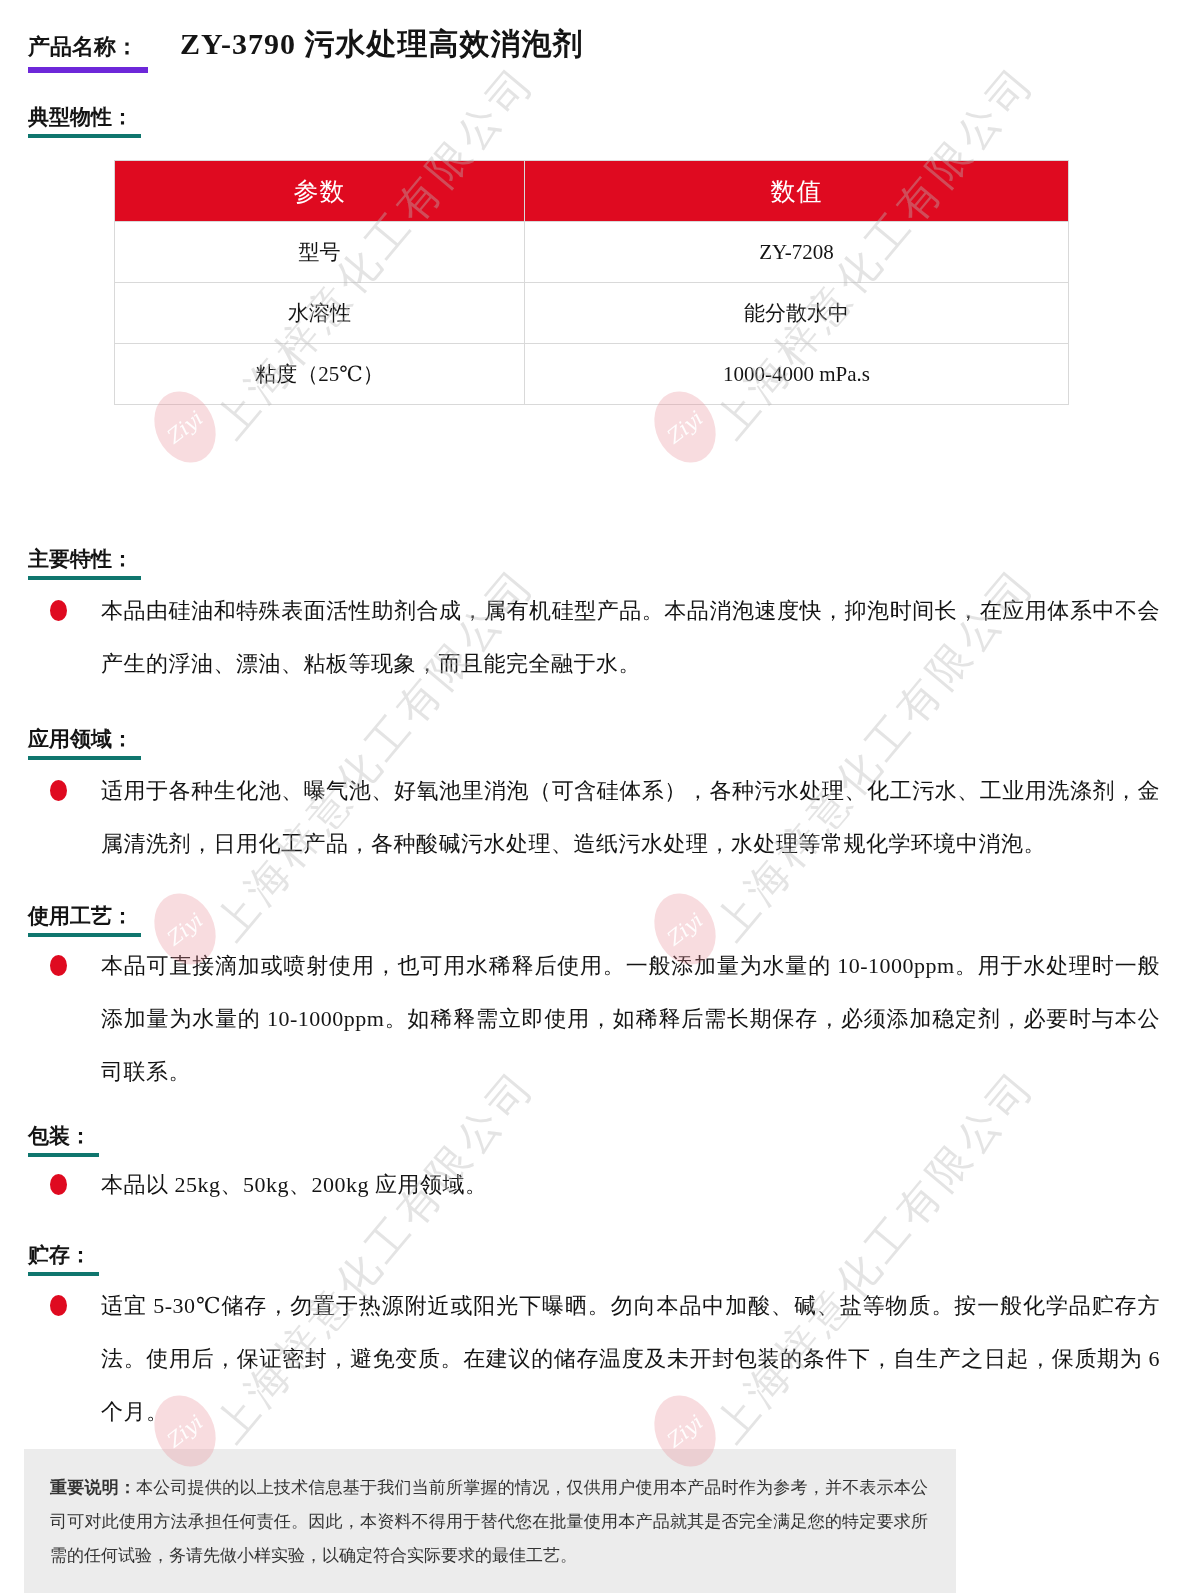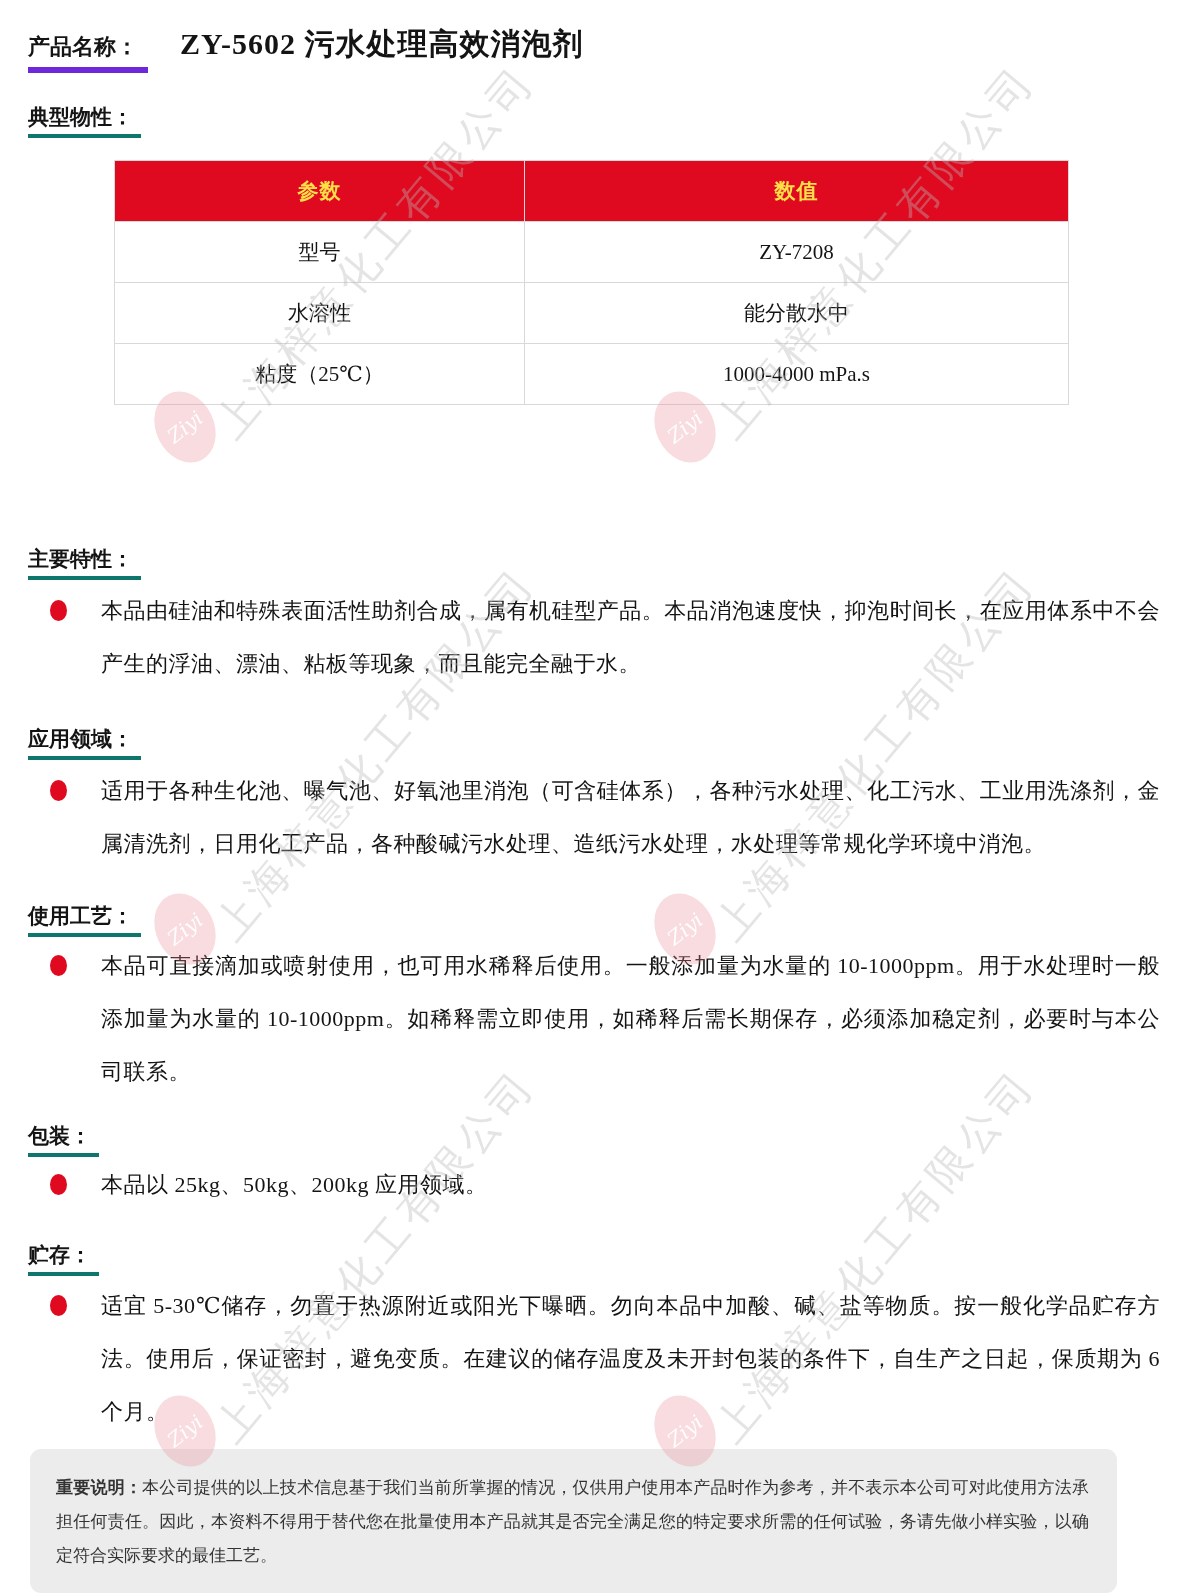--- a/index.html
+++ b/index.html
@@ -58,23 +58,23 @@
   }
   .props th,.props td{
     border:1px solid var(--table-border);
     text-align:center;
     vertical-align:middle;
     font-weight:normal;
   }
   .props th{
     height:58px;
     background:var(--accent-red);
-    color:#fde047;
-    font-size:21px;
-    font-weight:bold;
+    color:#ffffff;
+    font-size:25px;
+    font-weight:normal;
     letter-spacing:1px;
   }
   .props td{
     height:58px;
     background:#ffffff;
     font-size:21px;
   }
   .col-param{width:410px;}
   .col-value{width:544px;}
   
@@ -92,30 +92,29 @@
   .bullet-text{
     margin:0 45px 0 88px;
     font-size:22px;
     line-height:53px;
     text-align:justify;
     letter-spacing:0.5px;
   }
   
   .notice{
     position:absolute;
-    left:30px; top:1449px;
-    width:1087px;
+    left:24px; top:1449px;
+    width:932px;
     box-sizing:border-box;
     background:var(--notice-bg);
     padding:22px 28px 20px 26px;
     font-size:17px;
     line-height:34px;
     color:#333333;
     text-align:justify;
-    border-radius:11px;
   }
   .notice-label{font-weight:bold;}
   
   #watermark{
     position:absolute;
     left:0; top:0; width:1200px; height:1593px;
     pointer-events:none;
     z-index:5;
     overflow:hidden;
   }
@@ -149,21 +148,21 @@
 </style>
 </head>
 <body>
 
 <div id="page">
 
   <div class="content">
 
     <div class="title-row">
       <span class="product-label">产品名称：</span>
-      <span class="product-title">ZY-5602 污水处理高效消泡剂</span>
+      <span class="product-title">ZY-3790 污水处理高效消泡剂</span>
     </div>
 
     <div class="sec-heading" style="top:103px">
       <span>典型物性：</span>
     </div>
 
     <table class="props">
       <colgroup>
           <col class="col-param">
           <col class="col-value">

